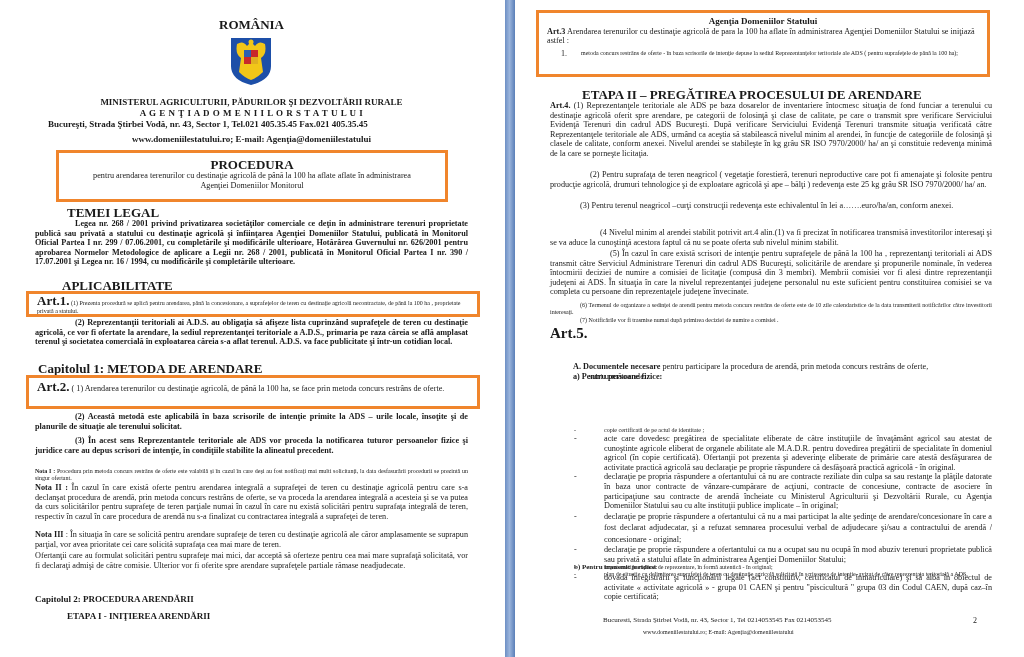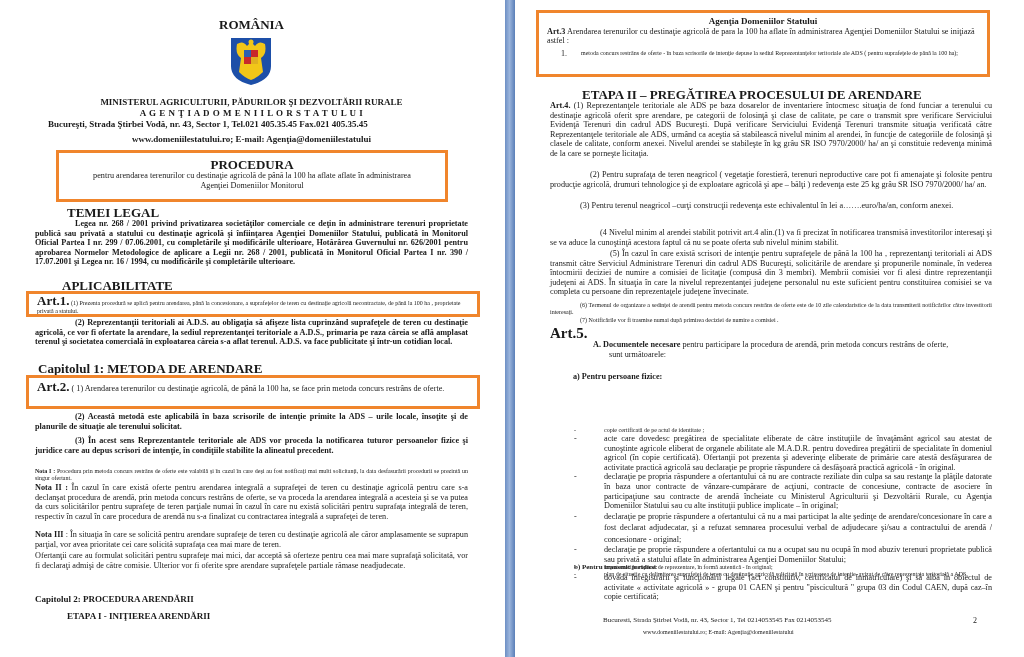--- a/index.html
+++ b/index.html
@@ -127,21 +127,21 @@
   </div>
   <div class="abs just t8" style="left:32px;width:442px;top:170px;text-indent:40px;">(2) Pentru suprafaţa de teren neagricol ( vegetaţie forestieră, terenuri neproductive care pot fi amenajate şi folosite pentru producţie agricolă, drumuri tehnologice şi de exploatare agricolă şi ape – bălţi ) redevenţa este 25 kg grâu SR ISO 7970/2000/ ha/ an.</div>
   <div class="abs just t8" style="left:32px;width:442px;top:201px;text-indent:30px;">(3) Pentru terenul neagricol –curţi construcţii redevenţa este echivalentul în lei a…….euro/ha/an, conform anexei.</div>
   <div class="abs just t8" style="left:32px;width:442px;top:228px;text-indent:50px;">(4 Nivelul minim al arendei stabilit potrivit art.4 alin.(1) va fi precizat în notificarea transmisă investitorilor interesaţi şi se va aduce la cunoştinţă acestora faptul că nu se poate oferta sub nivelul minim stabilit.</div>
   <div class="abs just t8" style="left:32px;width:442px;top:249px;text-indent:60px;">(5) În cazul în care există scrisori de intenţie pentru suprafeţele de până la 100 ha , reprezentanţi teritoriali ai ADS transmit către Serviciul Administrare Terenuri din cadrul ADS Bucureşti, solicitările de arendare şi propunerile nominale, în vederea întocmirii deciziei de numire a comisiei de licitaţie (compusă din 3 membri). Membrii comisiei vor fi alesi dintre reprezentanţii judeţeni ai ADS. În situaţia în care la nivelul reprezentanţei judeţene personalul nu este suficient pentru constituirea comisiei se va completa cu persoane din reprezentaţele judeţene învecinate.</div>
   <div class="abs just t6" style="left:32px;width:442px;top:302px;text-indent:30px;">(6) Termenul de organizare a sedinţei de arendă pentru metoda concurs restrâns de oferte este de 10 zile calendaristice de la data transmiterii notificărilor către investitorii interesaţi.</div>
   <div class="abs t6" style="left:62px;width:400px;top:317px;">(7) Notificările vor fi trasmise numai după primirea deciziei de numire a comisiei .</div>
 
   <div class="abs bold t11" style="left:32px;top:327px;">Art.5.</div>
 
-  <div class="abs t8" style="left:55px;width:420px;top:340px;margin-left:20px;">
+  <div class="abs t8" style="left:55px;width:420px;top:362px;">
     <span class="bold">A. Documentele necesare</span>
     <span>pentru participare la procedura de arendă, prin metoda concurs restrâns de oferte,</span>
     <div style="padding-left:16px;">sunt următoarele:</div>
   </div>
 
   <div class="abs bold t8" style="left:55px;top:372px;">a) Pentru persoane fizice:</div>
 
   <ul class="dash abs just" style="left:48px;width:426px;top:383px;margin-top:44px;">
     <li class="t6">copie certificată de pe actul de identitate ;</li>
     <li class="t8">acte care dovedesc pregătirea de specialitate eliberate de către instituţiile de învaţământ agricol sau atestat de cunoştinte agricole eliberat de organele abilitate ale M.A.D.R. pentru dovedirea pregătirii de specialitate în domeniul agricol (în copie certificată). Ofertanţii pot prezenta şi adeverinţe eliberate de primărie care atestă desfăşurarea de activitate practică agricolă sau declaraţie pe proprie răspundere că desfăşoară practică agricolă - în original.</li>

